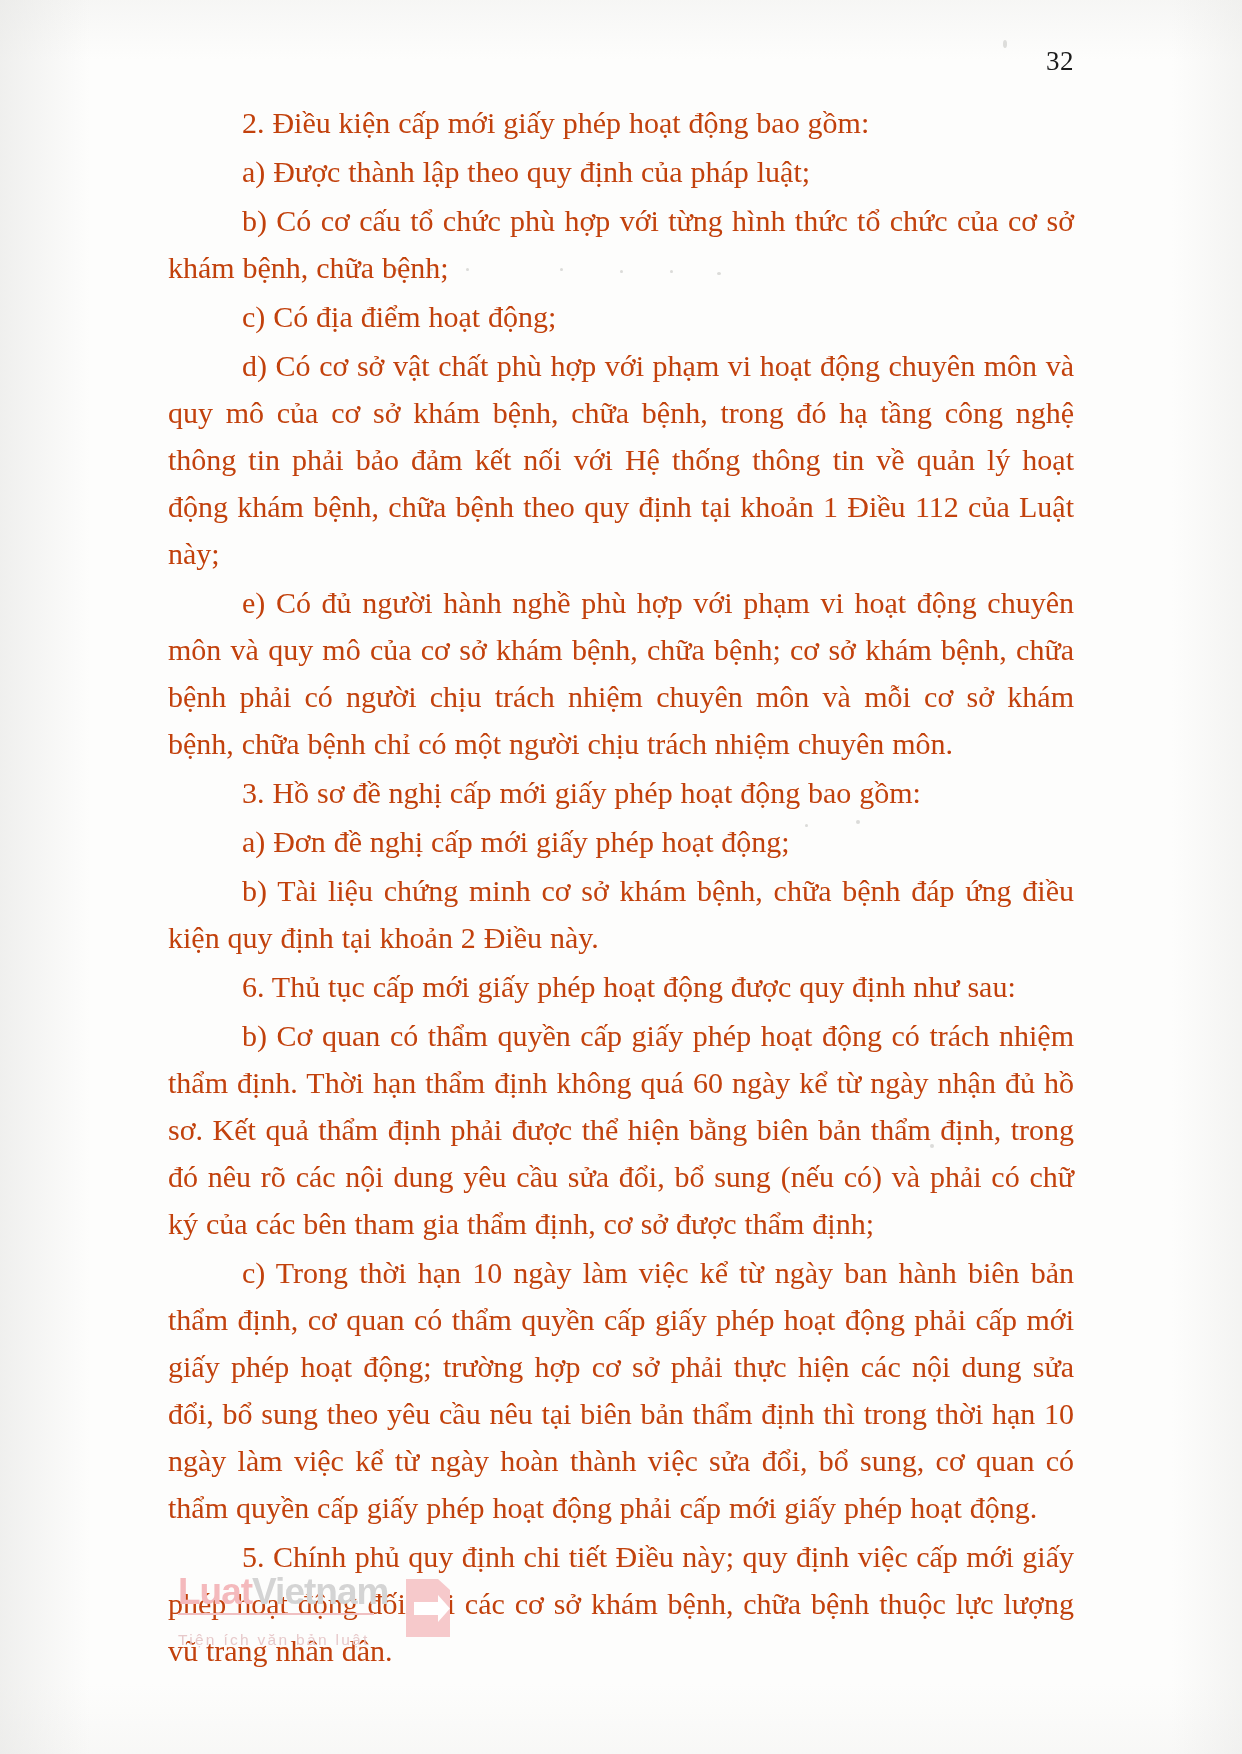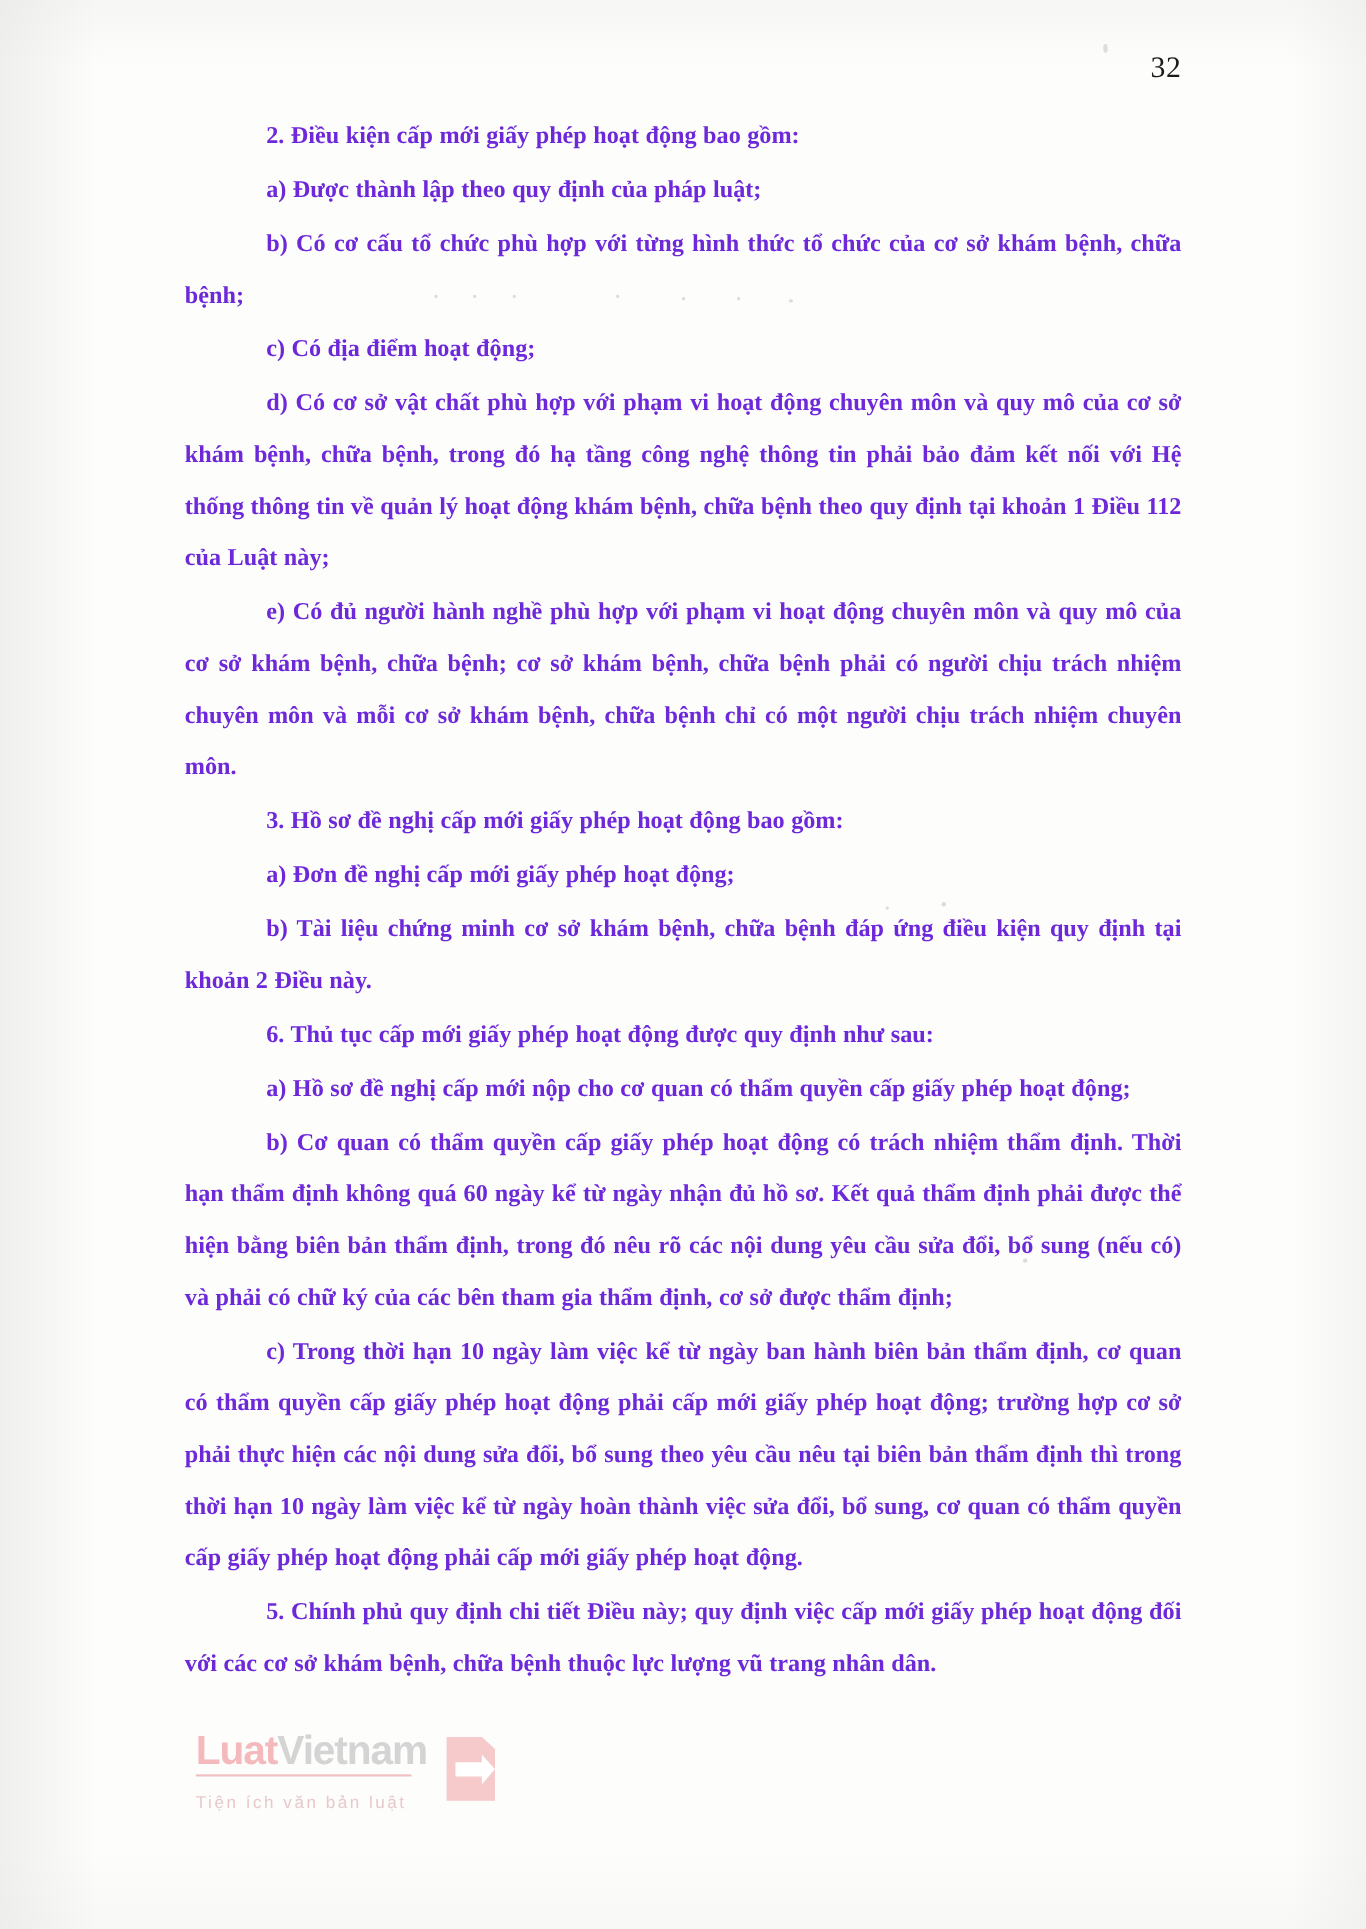--- a/index.html
+++ b/index.html
@@ -48,28 +48,27 @@
   .page-number {
     text-align: right;
     font-size: 27px;
     color: #1b1b1b;
     letter-spacing: 0.5px;
     margin: 0 0 22px 0;
     font-weight: 400;
   }
   p.para {
     margin: 0 0 2px 0;
-    font-size: 22px;
+    font-size: 30px;
     line-height: 47px;
-    color: #6d28d9;
+    color: #c2410c;
     text-align: justify;
     text-indent: 74px;
     text-justify: inter-word;
     word-spacing: 0.4px;
-    font-weight: bold;
     -webkit-font-smoothing: antialiased;
   }
   p.para.last-in-block {
     margin-bottom: 2px;
   }
   
   .watermark {
     position: absolute;
     left: 178px;
     top: 1572px;
@@ -147,21 +146,20 @@
     <p class="para">2. Điều kiện cấp mới giấy phép hoạt động bao gồm:</p>
     <p class="para">a) Được thành lập theo quy định của pháp luật;</p>
     <p class="para">b) Có cơ cấu tổ chức phù hợp với từng hình thức tổ chức của cơ sở khám bệnh, chữa bệnh;</p>
     <p class="para">c) Có địa điểm hoạt động;</p>
     <p class="para">d) Có cơ sở vật chất phù hợp với phạm vi hoạt động chuyên môn và quy mô của cơ sở khám bệnh, chữa bệnh, trong đó hạ tầng công nghệ thông tin phải bảo đảm kết nối với Hệ thống thông tin về quản lý hoạt động khám bệnh, chữa bệnh theo quy định tại khoản 1 Điều 112 của Luật này;</p>
     <p class="para">e) Có đủ người hành nghề phù hợp với phạm vi hoạt động chuyên môn và quy mô của cơ sở khám bệnh, chữa bệnh; cơ sở khám bệnh, chữa bệnh phải có người chịu trách nhiệm chuyên môn và mỗi cơ sở khám bệnh, chữa bệnh chỉ có một người chịu trách nhiệm chuyên môn.</p>
     <p class="para">3. Hồ sơ đề nghị cấp mới giấy phép hoạt động bao gồm:</p>
     <p class="para">a) Đơn đề nghị cấp mới giấy phép hoạt động;</p>
     <p class="para">b) Tài liệu chứng minh cơ sở khám bệnh, chữa bệnh đáp ứng điều kiện quy định tại khoản 2 Điều này.</p>
     <p class="para">6. Thủ tục cấp mới giấy phép hoạt động được quy định như sau:</p>
-    <p class="para">a) Hồ sơ đề nghị cấp mới nộp cho cơ quan có thẩm quyền cấp giấy phép hoạt động;</p>
     <p class="para">b) Cơ quan có thẩm quyền cấp giấy phép hoạt động có trách nhiệm thẩm định. Thời hạn thẩm định không quá 60 ngày kể từ ngày nhận đủ hồ sơ. Kết quả thẩm định phải được thể hiện bằng biên bản thẩm định, trong đó nêu rõ các nội dung yêu cầu sửa đổi, bổ sung (nếu có) và phải có chữ ký của các bên tham gia thẩm định, cơ sở được thẩm định;</p>
     <p class="para">c) Trong thời hạn 10 ngày làm việc kể từ ngày ban hành biên bản thẩm định, cơ quan có thẩm quyền cấp giấy phép hoạt động phải cấp mới giấy phép hoạt động; trường hợp cơ sở phải thực hiện các nội dung sửa đổi, bổ sung theo yêu cầu nêu tại biên bản thẩm định thì trong thời hạn 10 ngày làm việc kể từ ngày hoàn thành việc sửa đổi, bổ sung, cơ quan có thẩm quyền cấp giấy phép hoạt động phải cấp mới giấy phép hoạt động.</p>
     <p class="para last-in-block">5. Chính phủ quy định chi tiết Điều này; quy định việc cấp mới giấy phép hoạt động đối với các cơ sở khám bệnh, chữa bệnh thuộc lực lượng vũ trang nhân dân.</p>
 
   </div>
 
   <div class="watermark">
     <div class="wm-row">
       <div class="wm-text-wrap">
         <div class="wm-main">

